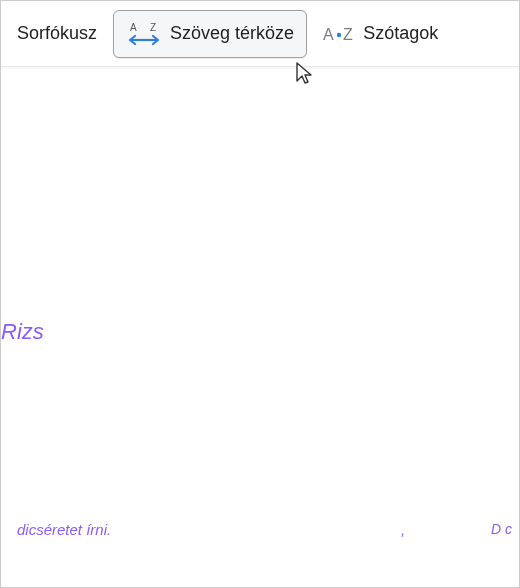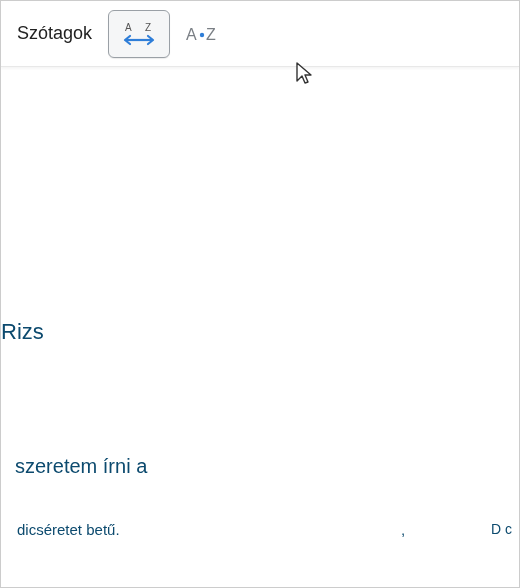--- a/index.html
+++ b/index.html
@@ -42,70 +42,72 @@
       align-items: center;
       justify-content: center;
     }
     .content {
       position: relative;
       width: 100%;
       height: calc(100% - 66px);
     }
     .txt {
       position: absolute;
-      color: #0c4a6e;
+      color: #8b5cf6;
+      font-style: italic;
     }
     .t-rizs { left: 0px; top: 252px; font-size: 22px; }
     .t-szeretem { left: 14px; top: 388px; font-size: 20px; }
     .t-obetu { left: 350px; top: 388px; font-size: 20px; }
     .t-dicseret { left: 16px; top: 454px; font-size: 15px; }
     .t-comma { left: 400px; top: 454px; font-size: 15px; }
     .t-dc { left: 490px; top: 454px; font-size: 14px; }
     .cursor {
       position: absolute;
       left: 293px;
       top: 60px;
       pointer-events: none;
     }
   </style>
 </head>
 <body>
 
 <div class="toolbar">
   <div class="tb-item">
-    <span>Szótagok</span>
+    <span>Sorfókusz</span>
   </div>
 
   <div class="tb-item selected">
     <span class="icon">
       <svg width="36" height="26" viewBox="0 0 36 26">
         <text x="4" y="10" font-size="10" fill="#555" font-family="Arial">A</text>
         <text x="24" y="10" font-size="10" fill="#555" font-family="Arial">Z</text>
         <line x1="5" y1="19" x2="31" y2="19" stroke="#2f7ed8" stroke-width="2.2"></line>
         <polyline points="9,15 4,19 9,23" fill="none" stroke="#2f7ed8" stroke-width="2.2" stroke-linecap="round" stroke-linejoin="round"></polyline>
         <polyline points="27,15 32,19 27,23" fill="none" stroke="#2f7ed8" stroke-width="2.2" stroke-linecap="round" stroke-linejoin="round"></polyline>
       </svg>
     </span>
+    <span>Szöveg térköze</span>
   </div>
 
   <div class="tb-item">
     <span class="icon">
       <svg width="32" height="26" viewBox="0 0 32 26">
         <text x="0" y="19" font-size="16" fill="#7a7f85" font-family="Arial">A</text>
         <circle cx="16" cy="14" r="2.2" fill="#2f7ed8"></circle>
         <text x="20" y="19" font-size="16" fill="#7a7f85" font-family="Arial">Z</text>
       </svg>
     </span>
+    <span>Szótagok</span>
   </div>
 </div>
 
 <div class="content">
   <div class="txt t-rizs">Rizs</div>
-  <div class="txt t-szeretem">szeretem írni a</div>
-  <div class="txt t-dicseret">dicséretet betű.</div>
+  <div class="txt t-dicseret">dicséretet írni.</div>
   <div class="txt t-comma">,</div>
   <div class="txt t-dc">D c</div>
 </div>
 
 <div class="cursor">
   <svg width="20" height="26" viewBox="0 0 20 26">
     <path d="M3 2 L3 20 L8 15 L11 22 L14 21 L11 14 L17 14 Z" fill="#ffffff" stroke="#333" stroke-width="1.4" stroke-linejoin="round"></path>
   </svg>
 </div>
 

